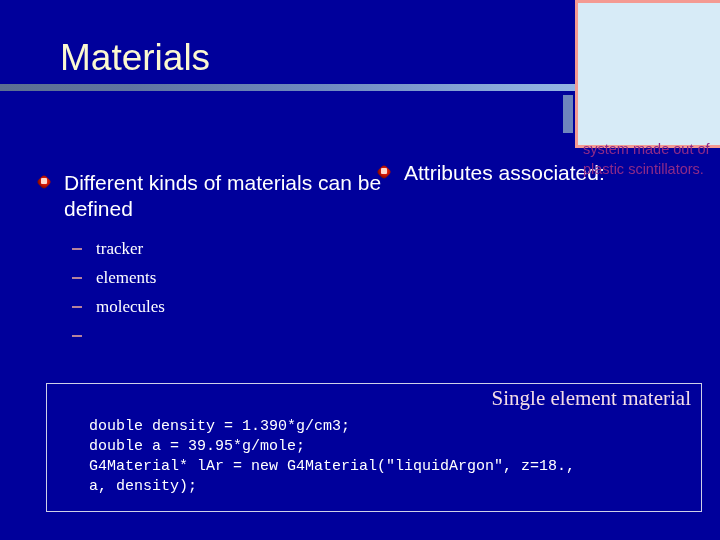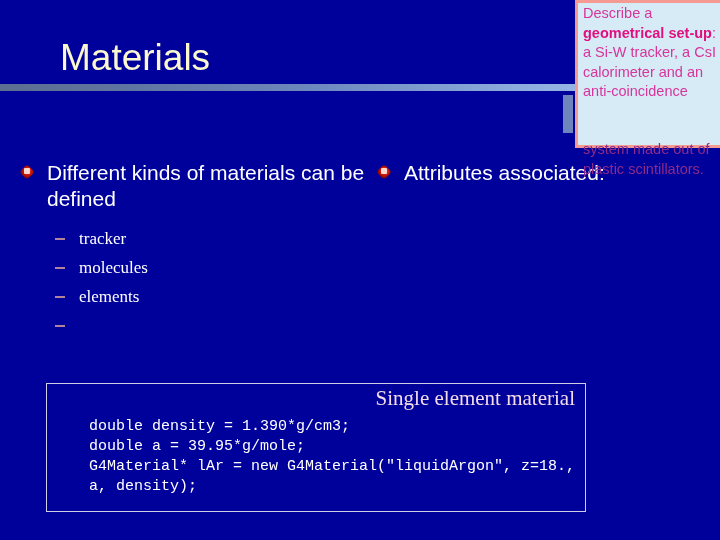--- a/index.html
+++ b/index.html
@@ -36,21 +36,21 @@
     width: 720px;
     height: 7px;
     background: linear-gradient(to right, #5c6f91 0%, #5f74a0 18%, #6f8ac0 45%, #8fb0e0 75%, #a9c6f2 100%);
   }
 
   
   .column {
     position: absolute;
     top: 160px;
   }
-  #col-left  { left: 17px;  width: 352px; }
+  #col-left  { left: 34px;  width: 352px; margin-top: 10px; }
   #col-right { left: 374px; width: 330px; }
 
   .lvl1 {
     position: relative;
     padding-left: 30px;
     color: #ffffff;
     font-size: 21px;
     line-height: 26px;
     font-family: "Liberation Sans", sans-serif;
   }
@@ -98,21 +98,21 @@
     width: 10px;
     height: 2px;
     background: #b5829c;
   }
 
   
   #codebox {
     position: absolute;
     left: 46px;
     top: 383px;
-    width: 540px;
+    width: 656px;
     height: 129px;
     border: 1px solid #cfd0e8;
     box-sizing: border-box;
     background: transparent;
   }
   #code-caption {
     position: absolute;
     right: 10px;
     top: 1px;
     font-family: "Liberation Serif", serif;
@@ -197,25 +197,25 @@
       </span>
       <span>Different kinds of materials can be defined</span>
     </div>
     <ul class="sublist">
       <li>
         <span class="dash"></span>
         <span>tracker</span>
       </li>
       <li>
         <span class="dash"></span>
+        <span>elements</span>
+      </li>
+      <li>
+        <span class="dash"></span>
         <span>molecules</span>
-      </li>
-      <li>
-        <span class="dash"></span>
-        <span>elements</span>
       </li>
       <li>
         <span class="dash"></span>
       </li>
     </ul>
   </div>
 
   <div id="col-right" class="column">
     <div class="lvl1">
       <span class="bullet-gem">
@@ -230,17 +230,16 @@
     <div id="code-caption">Single element material</div>
     <div id="code-body">double density = 1.390*g/cm3;
 double a = 39.95*g/mole;
 G4Material* lAr = new G4Material("liquidArgon", z=18.,
 a, density);</div>
   </div>
 
   <div id="callout-sidestrip"></div>
   <div id="callout-wrap">
     <div id="callout-box"></div>
-    <div id="callout-text"><span>Describe a </span><b>geometrical set-up</b><span>: a Si-W tracker, a CsI calorimeter and an anti-coincidence</span></div>
     <div id="callout-overflow">system made out of plastic scintillators.</div>
   </div>
 
 </div>
 
 </body></html>

